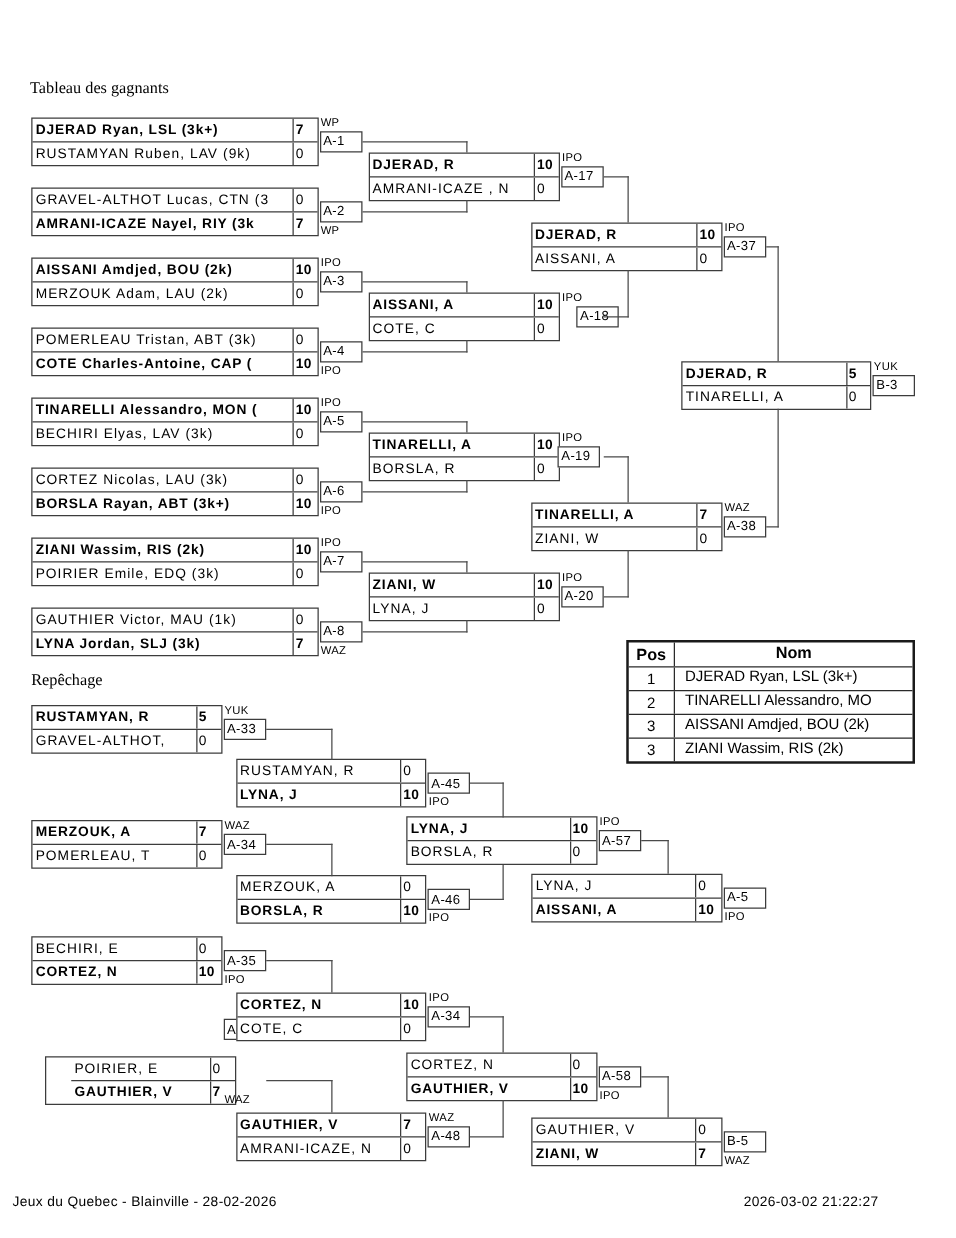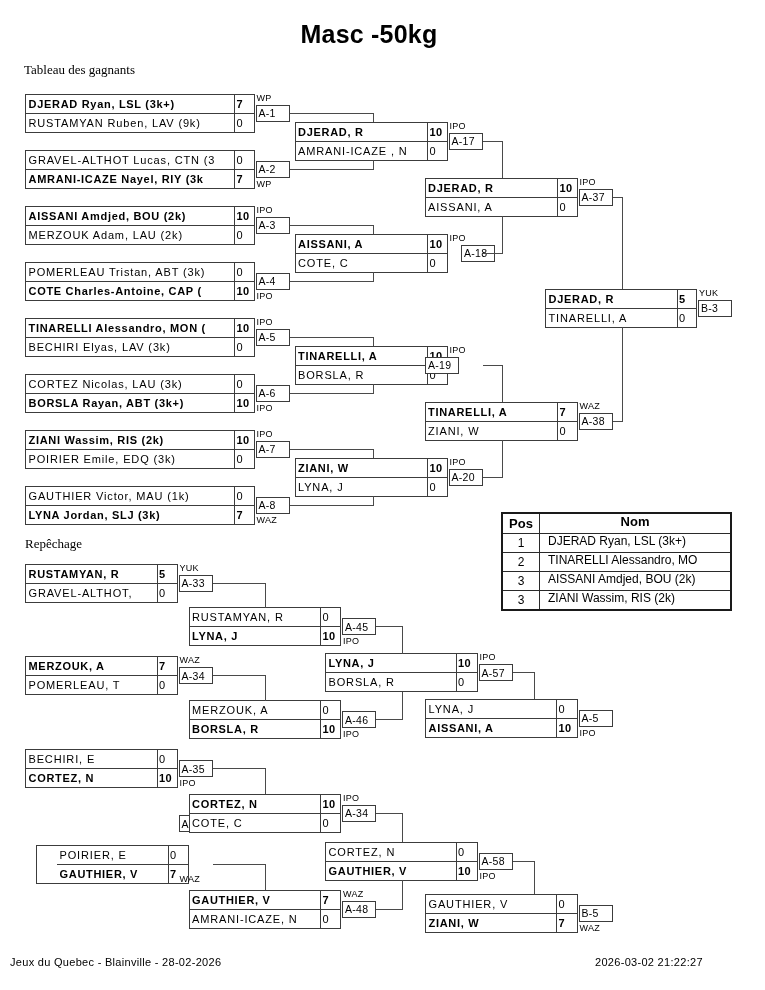--- a/index.html
+++ b/index.html
@@ -37,21 +37,20 @@
   .rrow.head .rcell-pos,.rrow.head .rcell-nom{font-weight:bold;font-size:13px;}
   .rrow.head .rcell-nom{text-align:center;padding-left:0;justify-content:center;display:flex;}
   .footer{position:absolute;font-size:11px;letter-spacing:0.3px;}
   .footer-left{left:10px;top:956px;}
   .footer-right{left:595px;top:956px;}
 </style>
 </head>
 <body>
 
 <div class="page">
-  <div class="title">Masc -50kg</div>
   <div class="section-label lbl-winners">Tableau des gagnants</div>
   <div class="section-label lbl-repechage">Repêchage</div>
 
   <div id="bracket">
       <div class="mbox" style="left: 25px; top: 93.5px; width: 229.5px; height: 39px;">
         <div class="mrow top">
           <div class="mname winner">DJERAD Ryan, LSL (3k+)</div>
           <div class="mscore winner" style="width: 19.5px; font-weight: bold;">7</div>
         </div>
         <div class="mrow bottom">
@@ -172,21 +171,21 @@
       <div class="mbox" style="left: 294.5px; top: 345.5px; width: 153px; height: 39px;">
         <div class="mrow top">
           <div class="mname winner">TINARELLI, A</div>
           <div class="mscore winner" style="width: 19.5px; font-weight: bold;">10</div>
         </div>
         <div class="mrow bottom">
           <div class="mname">BORSLA, R</div>
           <div class="mscore" style="width: 19.5px; font-weight: normal;">0</div>
         </div>
       </div>
-      <div class="mlabel" style="left: 425px; top: 356.5px; width: 34px; height: 17px;">A-19</div>
+      <div class="mlabel" style="left: 446px; top: 356.5px; width: 34px; height: 17px;">A-19</div>
       <div class="method" style="left: 449.5px; width: 32px; top: 344.5px;">IPO</div>
       <div class="mbox" style="left: 294.5px; top: 457.5px; width: 153px; height: 39px;">
         <div class="mrow top">
           <div class="mname winner">ZIANI, W</div>
           <div class="mscore winner" style="width: 19.5px; font-weight: bold;">10</div>
         </div>
         <div class="mrow bottom">
           <div class="mname">LYNA, J</div>
           <div class="mscore" style="width: 19.5px; font-weight: normal;">0</div>
         </div>

